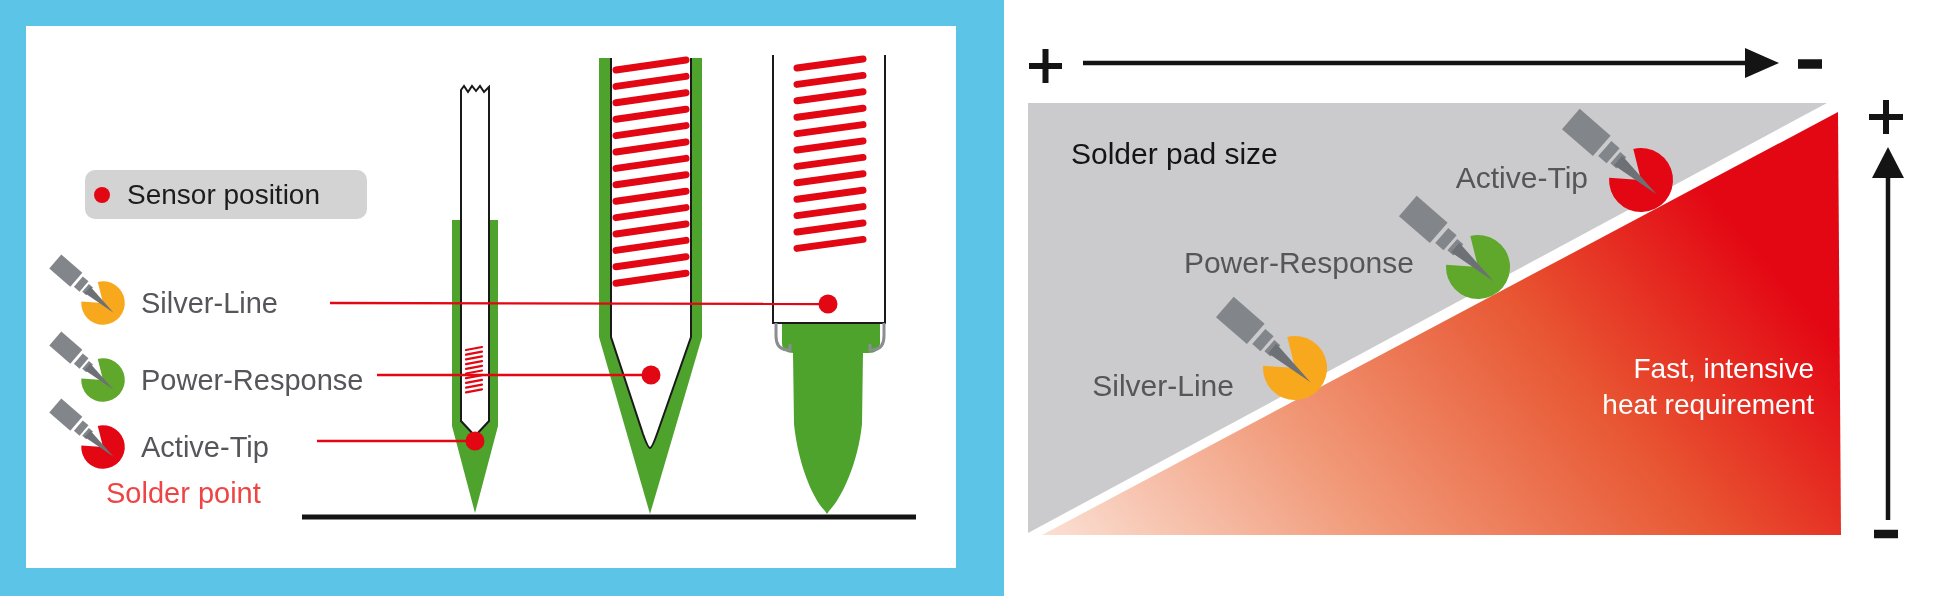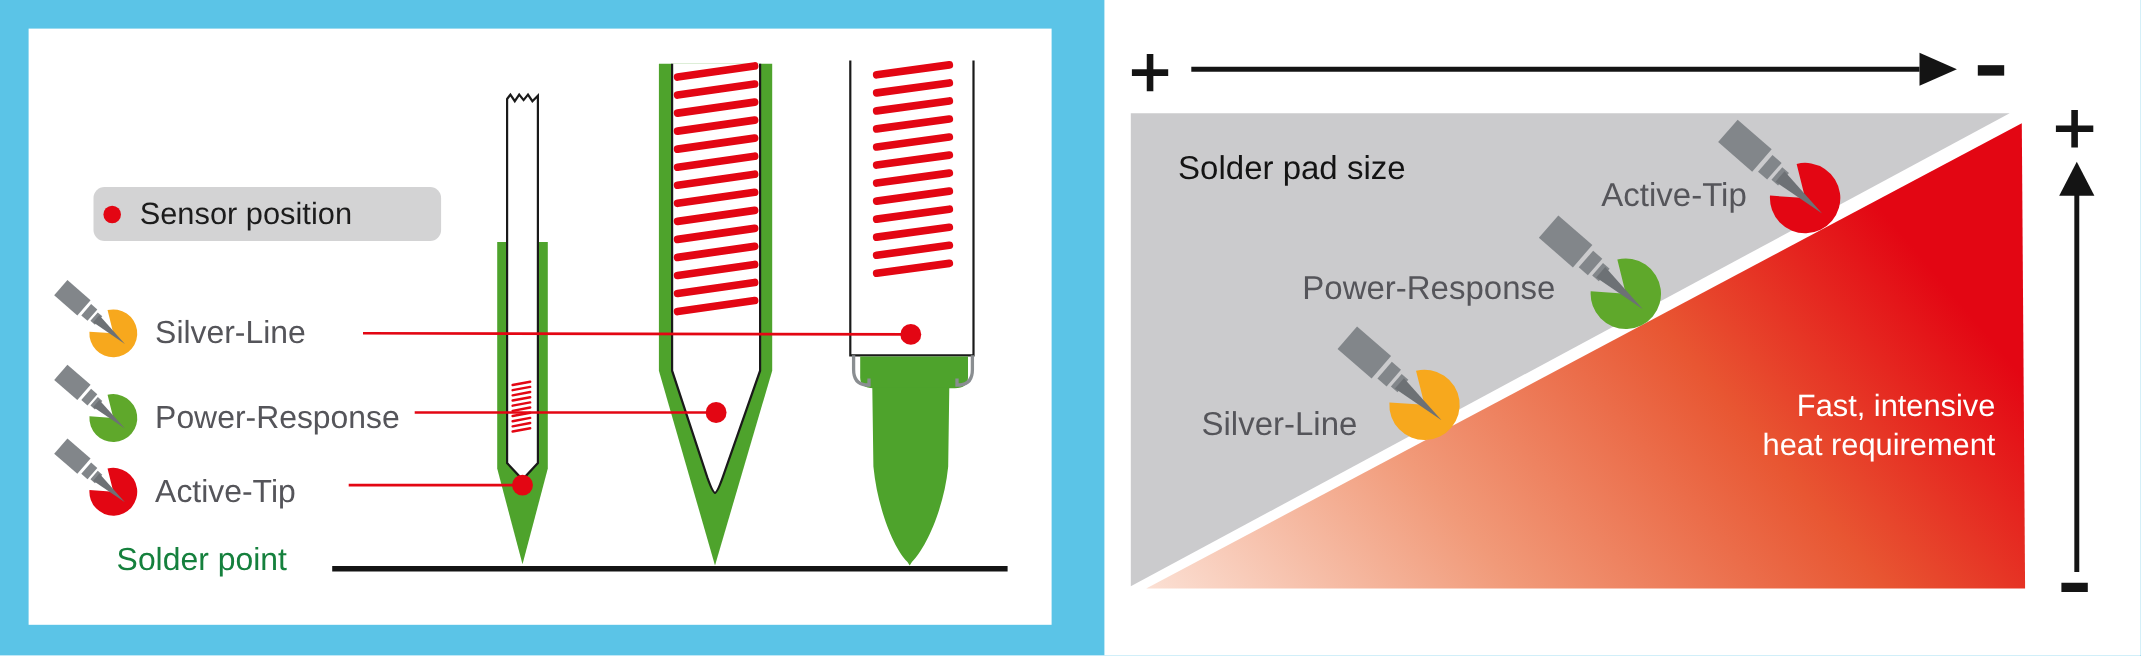--- a/index.html
+++ b/index.html
@@ -3,28 +3,28 @@
 <meta charset="utf-8">
 <style>
   html,body{margin:0;padding:0;}
   #canvas{position:relative;width:1946px;height:596px;background:#ffffff;overflow:hidden;font-family:"Liberation Sans",sans-serif;}
   .abs{position:absolute;}
   #left-frame{left:0;top:0;width:1004px;height:596px;background:#5bc4e7;}
   #left-inner{left:26px;top:26px;width:930px;height:542px;background:#ffffff;}
   svg.art{position:absolute;left:0;top:0;}
   .txt{position:absolute;white-space:pre-line;}
   #title{left:84px;top:42px;font-size:32px;line-height:40px;font-weight:600;color:#161616;}
-  #badge{left:85px;top:170px;width:316px;height:49px;background:#d3d3d4;border-radius:10px;display:flex;align-items:center;}
+  #badge{left:85px;top:170px;width:282px;height:49px;background:#d3d3d4;border-radius:10px;display:flex;align-items:center;}
   #badge .dot{width:16px;height:16px;border-radius:50%;background:#e30613;margin-left:9px;}
   #badge .lbl{font-size:28px;color:#1c1c1c;margin-left:17px;}
   .leglbl{left:141px;font-size:29px;line-height:34px;color:#55555a;}
   #leg-silver{top:286px;}
   #leg-power{top:363px;}
   #leg-active{top:430px;}
-  #solderpoint{left:106px;top:492px;font-size:29px;line-height:34px;color:#15803d;}
+  #solderpoint{left:106px;top:476px;font-size:29px;line-height:34px;color:#ef4444;}
   #padsize{left:1071px;top:126px;font-size:30px;line-height:32px;color:#141414;margin-top:12px;}
   .rlbl{font-size:30px;line-height:34px;color:#55555a;text-align:right;}
   #r-active{right:358px;top:161px;}
   #r-power{right:532px;top:246px;}
   #r-silver{right:712px;top:369px;}
   #heatnote{right:132px;top:351px;font-size:28px;line-height:36px;color:#ffffff;text-align:right;}
 </style>
 </head>
 <body>
 

